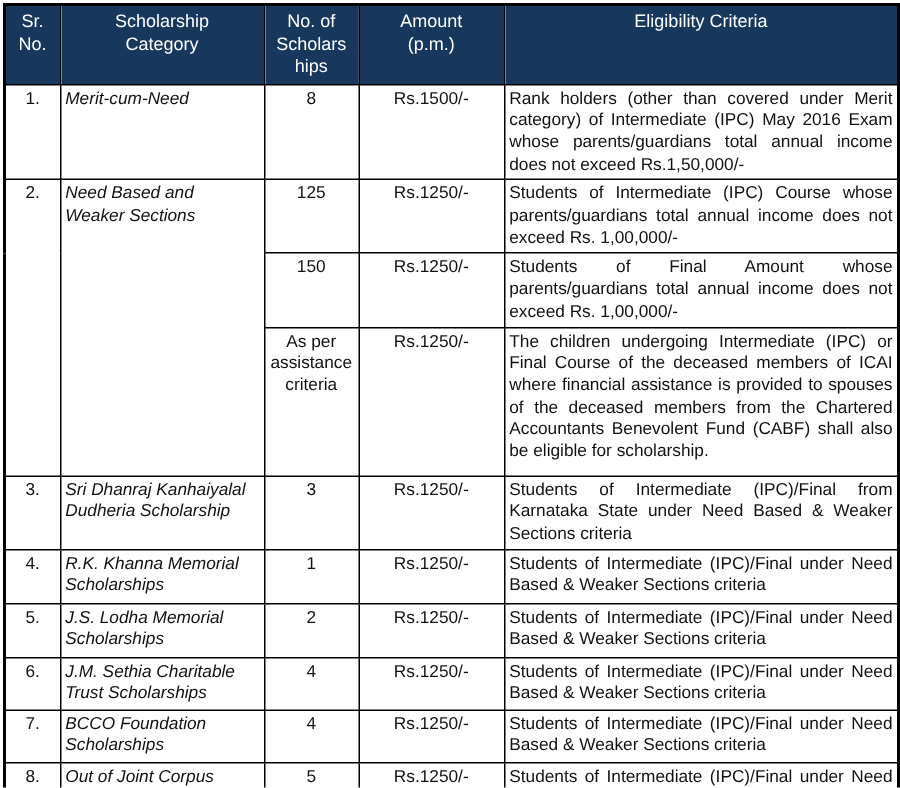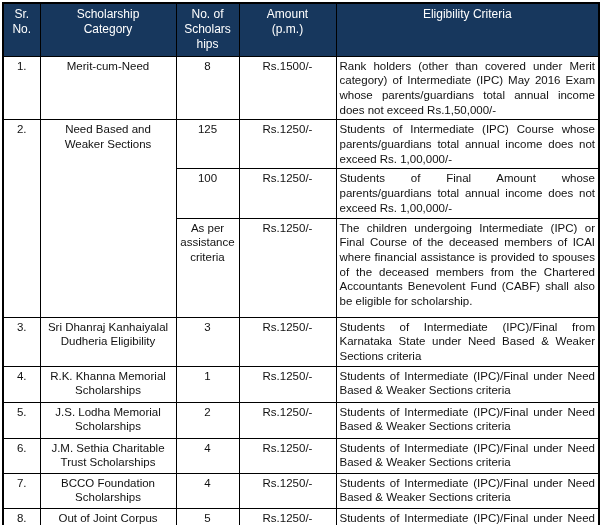--- a/index.html
+++ b/index.html
@@ -42,21 +42,21 @@
     white-space: pre-line;
     border-color: #000000;
   }
   table.schol td {
     color: #111111;
     font-size: 11.5px;
     line-height: 14.7px;
     padding: 2px 3px;
   }
   td.c-sr     { text-align: center; }
-  td.c-cat    { text-align: center; white-space: pre-line; padding-left: 6px; padding-right: 3px; }
+  td.c-cat    { text-align: left; white-space: pre-line; padding-left: 6px; padding-right: 3px; font-style: italic; }
   td.c-num    { text-align: center; white-space: pre-line; }
   td.c-amt    { text-align: center; }
   td.c-elig   { text-align: justify; padding-left: 7px; padding-right: 5px; }
   
   col.w-sr   { width: 37px; }
   col.w-cat  { width: 136px; }
   col.w-num  { width: 63px; }
   col.w-amt  { width: 97px; }
   col.w-elig { width: 263px; }
 </style>
@@ -96,35 +96,35 @@
       </tr>
       <tr style="height:45px;">
         <td class="c-sr" rowspan="3">2.</td>
         <td class="c-cat" rowspan="3">Need Based and
 Weaker Sections</td>
         <td class="c-num">125</td>
         <td class="c-amt">Rs.1250/-</td>
         <td class="c-elig">Students of Intermediate (IPC) Course whose parents/guardians total annual income does not exceed Rs. 1,00,000/-</td>
       </tr>
       <tr style="height:48px;">
-        <td class="c-num">100</td>
+        <td class="c-num">150</td>
         <td class="c-amt">Rs.1250/-</td>
         <td class="c-elig">Students of Final Amount whose parents/guardians total annual income does not exceed Rs. 1,00,000/-</td>
       </tr>
       <tr style="height:99px;">
         <td class="c-num">As per
 assistance
 criteria</td>
         <td class="c-amt">Rs.1250/-</td>
         <td class="c-elig">The children undergoing Intermediate (IPC) or Final Course of the deceased members of ICAI where financial assistance is provided to spouses of the deceased members from the Chartered Accountants Benevolent Fund (CABF) shall also be eligible for scholarship.</td>
       </tr>
       <tr style="height:48px;">
         <td class="c-sr">3.</td>
         <td class="c-cat">Sri Dhanraj Kanhaiyalal
-Dudheria Eligibility</td>
+Dudheria Scholarship</td>
         <td class="c-num">3</td>
         <td class="c-amt">Rs.1250/-</td>
         <td class="c-elig">Students of Intermediate (IPC)/Final from Karnataka State under Need Based &amp; Weaker Sections criteria</td>
       </tr>
       <tr style="height:36px;">
         <td class="c-sr">4.</td>
         <td class="c-cat">R.K. Khanna Memorial
 Scholarships</td>
         <td class="c-num">1</td>
         <td class="c-amt">Rs.1250/-</td>

